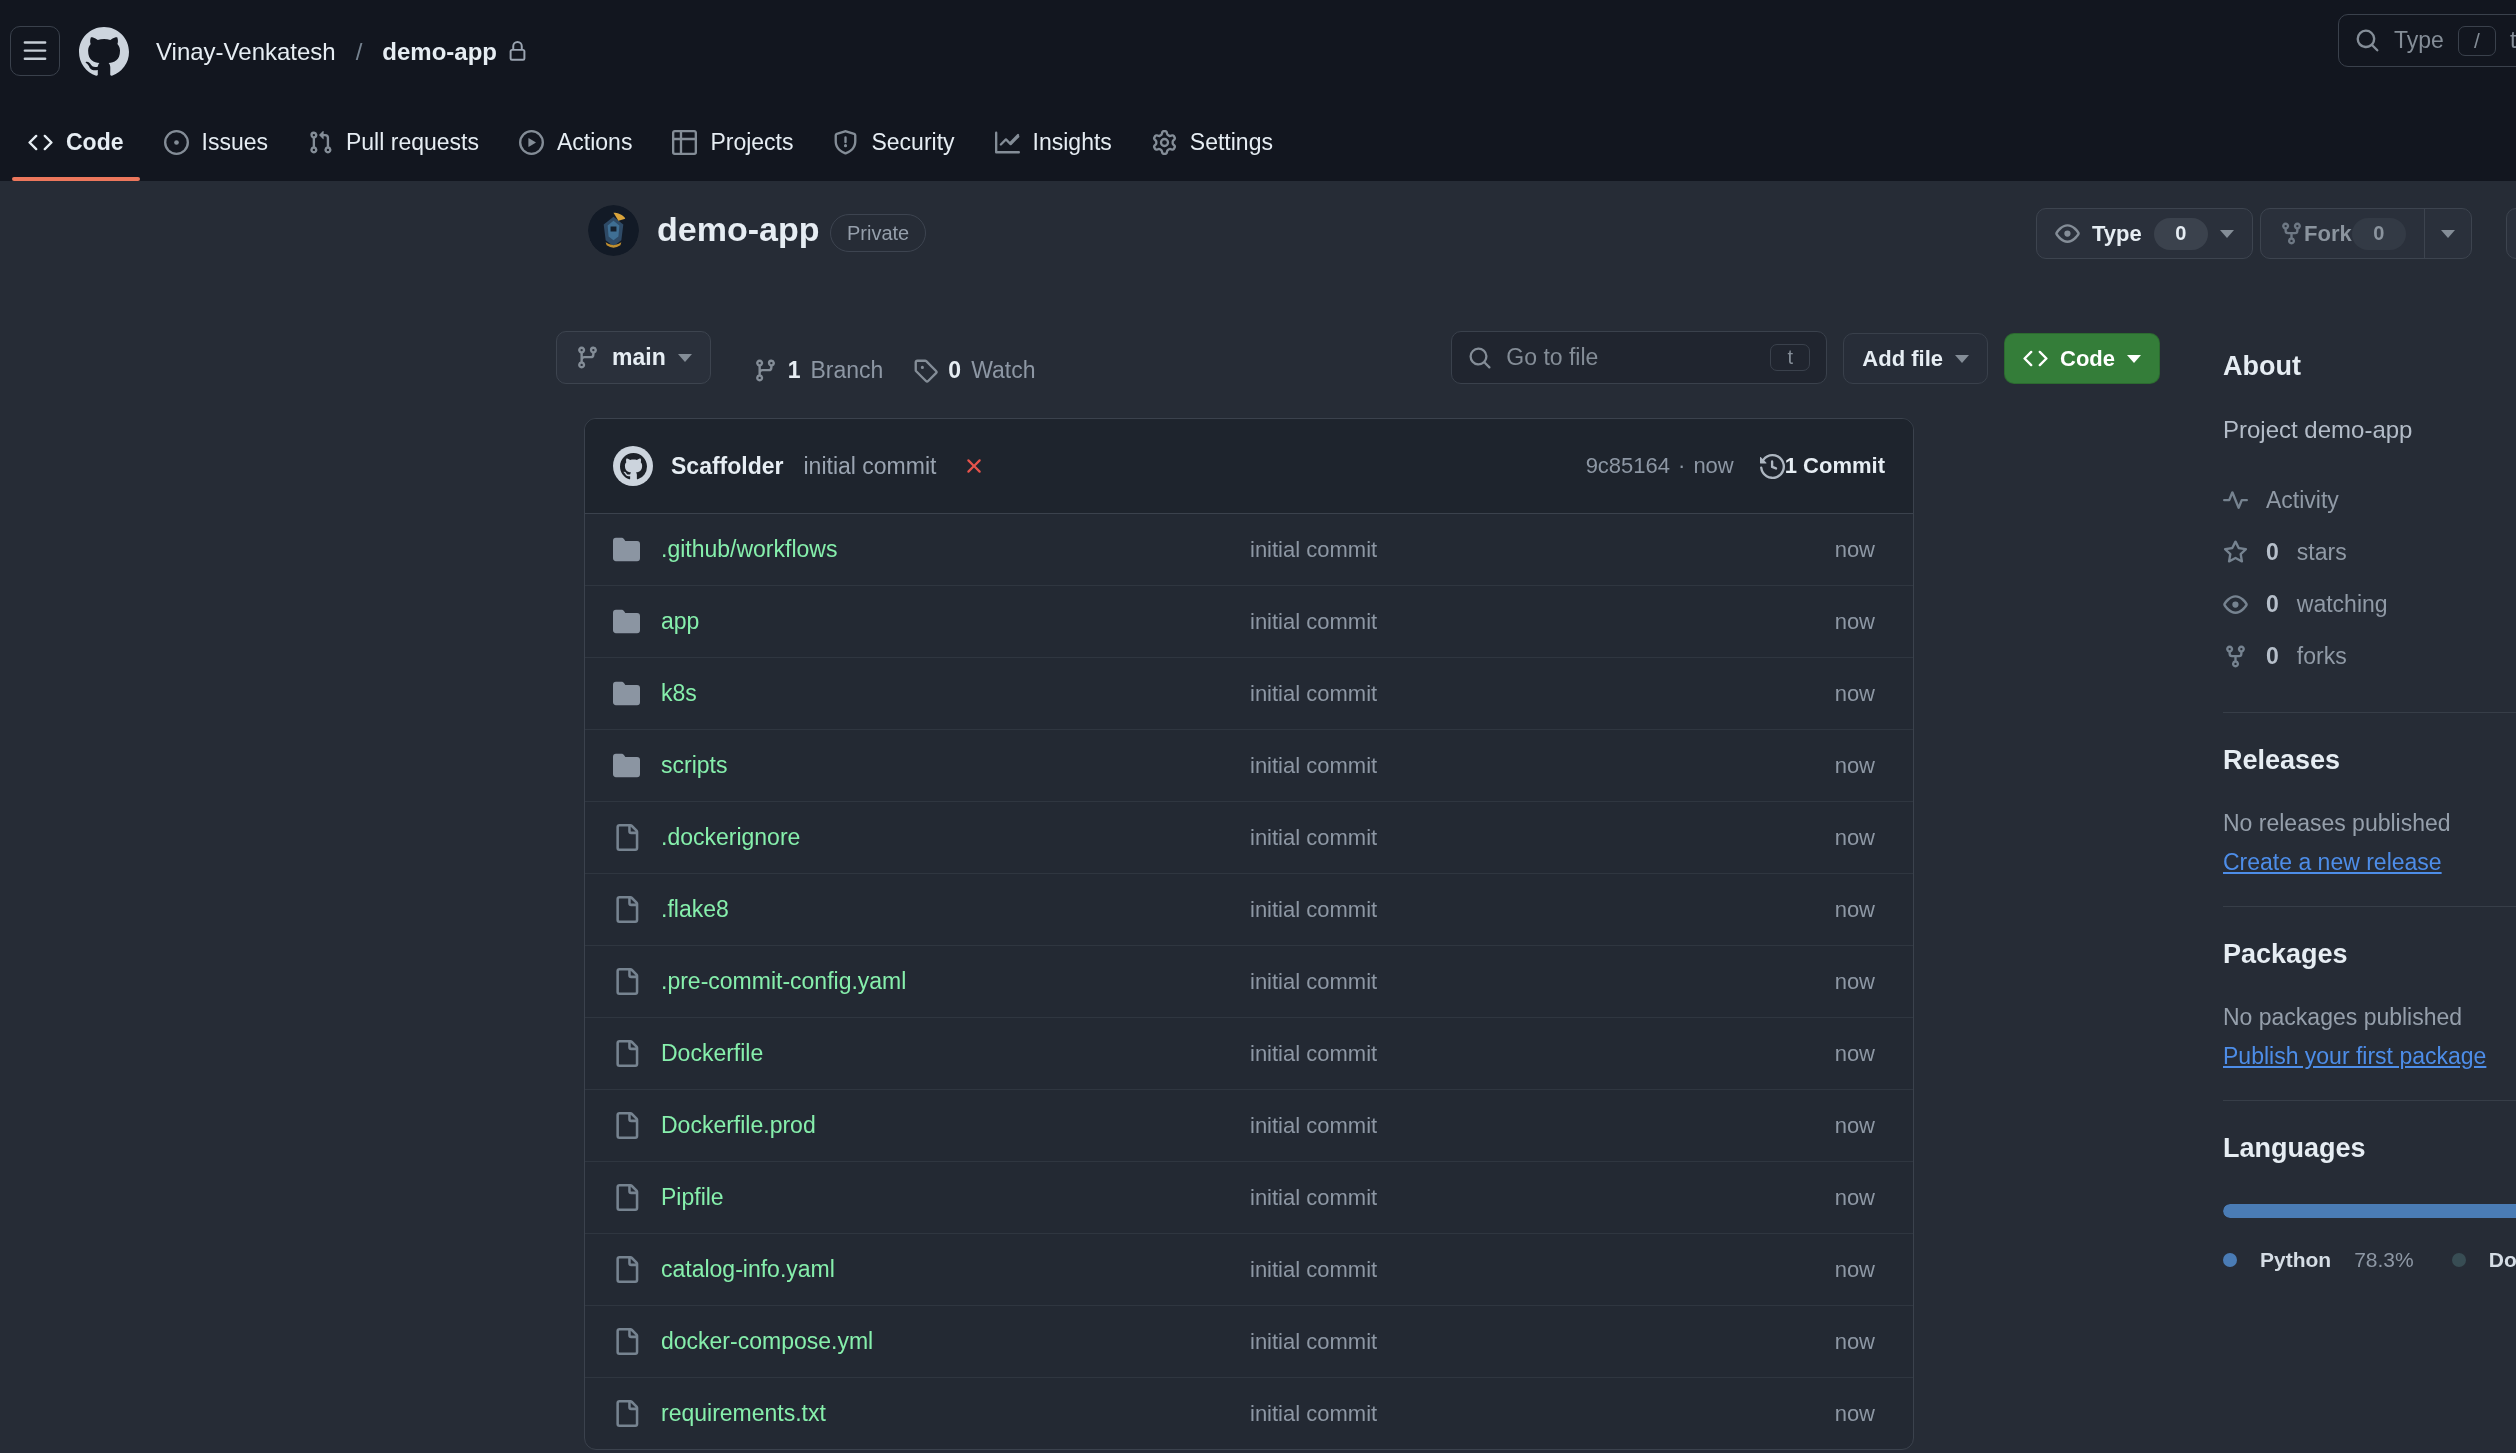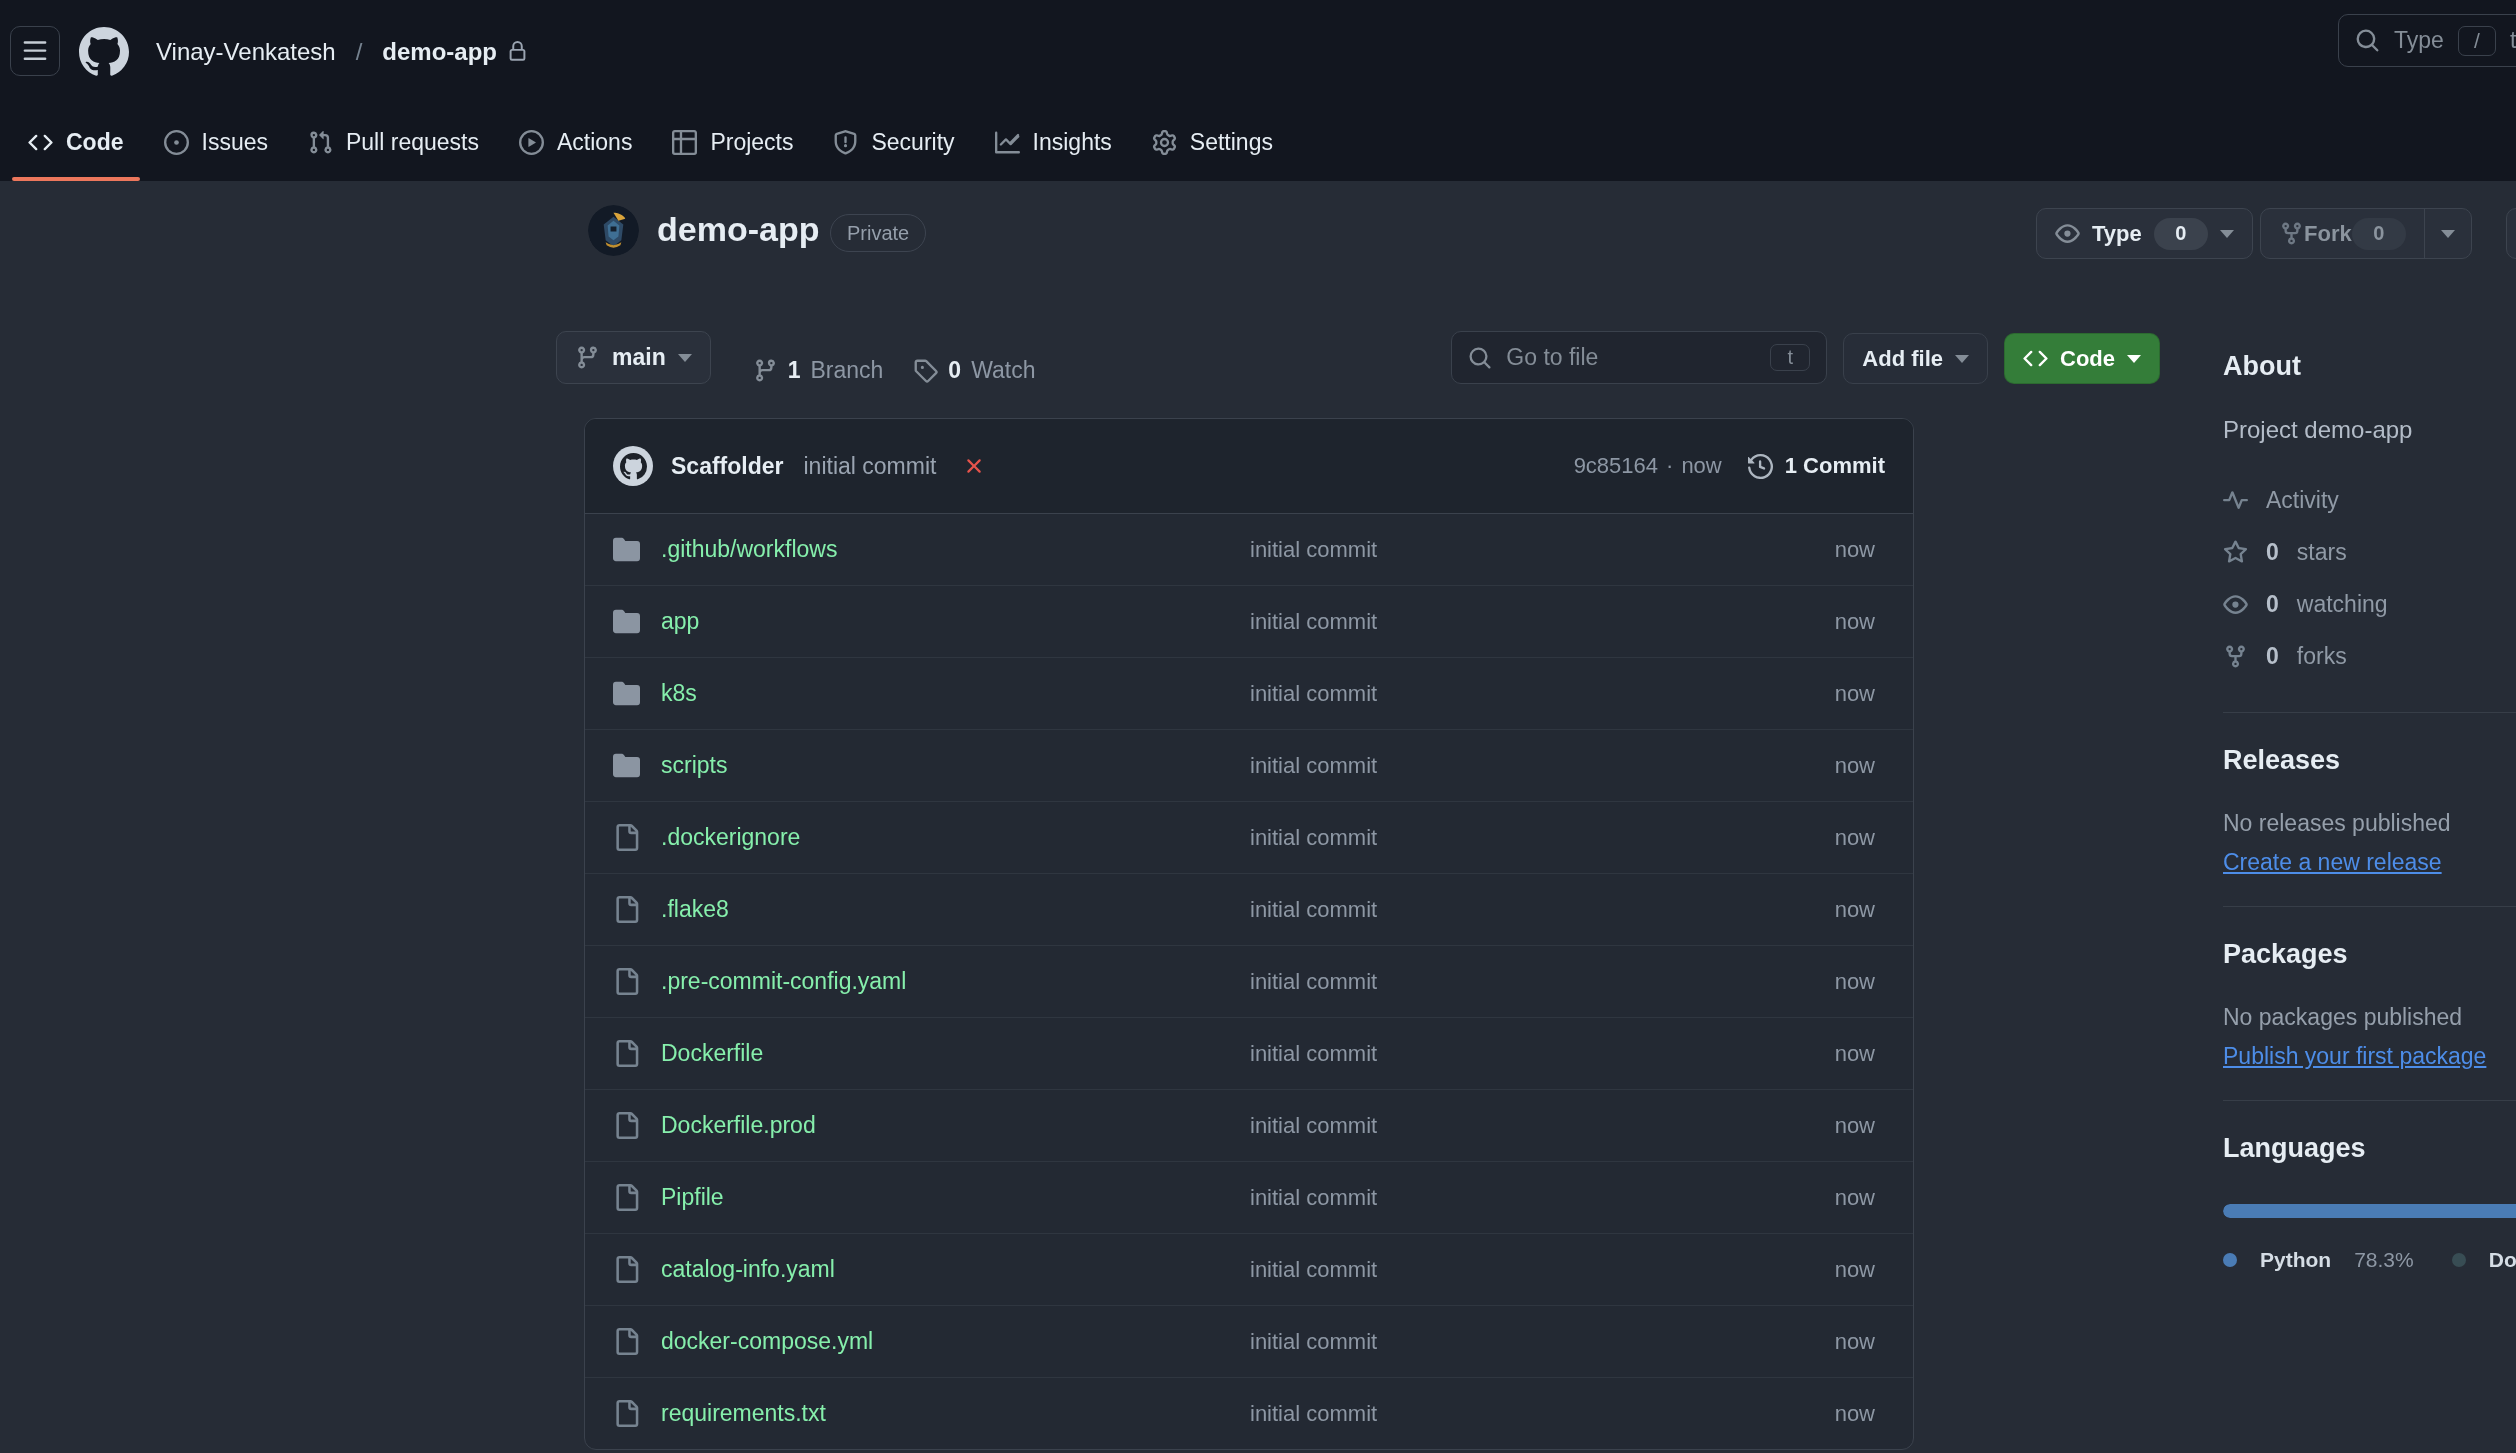--- a/index.html
+++ b/index.html
@@ -87,21 +87,21 @@
   .file-table{position:absolute;left:584px;top:418px;width:1330px;border:1px solid var(--border);border-radius:12px;background:var(--table-bg);box-sizing:border-box;overflow:hidden;}
   .commit-bar{height:94px;background:var(--commitbar-bg);display:flex;align-items:center;padding:0 28px;border-bottom:1px solid var(--border);}
   .commit-avatar{width:40px;height:40px;border-radius:50%;background:#ccd4dd;display:flex;align-items:center;justify-content:center;color:#1c2128;flex:none;}
   .commit-avatar .oct{width:27px;height:27px;}
   .commit-author{margin-left:18px;font-size:23px;font-weight:700;color:var(--txt);text-decoration:none;cursor:pointer;}
   .commit-msg{margin-left:20px;font-size:23px;color:#9aa4b1;text-decoration:none;cursor:pointer;}
   .commit-status{margin-left:26px;color:var(--red);display:flex;cursor:pointer;}
   .commit-status .oct{width:24px;height:24px;}
   .commit-meta{margin-left:auto;display:flex;align-items:center;font-size:22px;color:var(--txt-2);}
   .commit-meta .sep{margin:0 8px;}
-  .commit-history{display:flex;align-items:center;gap:12px;margin-left:26px;color:var(--txt);font-size:22px;font-weight:700;text-decoration:none;cursor:pointer;}
+  .commit-history{display:flex;align-items:center;margin-left:26px;color:var(--txt);font-size:22px;font-weight:700;text-decoration:none;cursor:pointer;}
   .commit-history .oct{width:25px;height:25px;color:#adb6c0;}
   .frow{display:grid;grid-template-columns:28px 569px 1fr auto;column-gap:20px;align-items:center;height:71px;padding:0 38px 0 28px;border-top:1px solid var(--row-sep);}
   .frow:first-child{border-top:none;}
   .row-ic{width:27px;height:27px;}
   .row-ic.folder{color:#8b95a2;}
   .row-ic.file{color:#768390;}
   .fname{font-size:23px;color:#86efac;text-decoration:none;cursor:pointer;justify-self:start;}
   .fmsg{font-size:22px;color:var(--txt-2);text-decoration:none;cursor:pointer;justify-self:start;}
   .ftime{font-size:22px;color:var(--txt-2);justify-self:end;}
 

